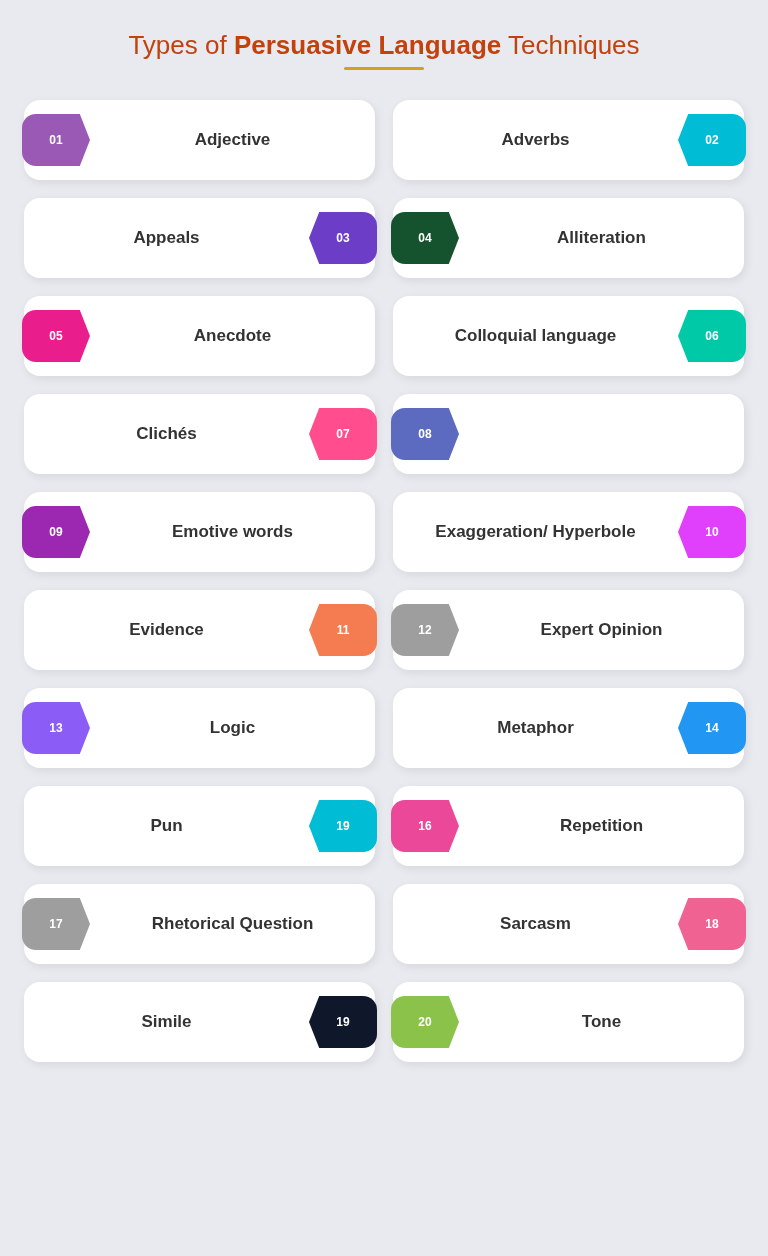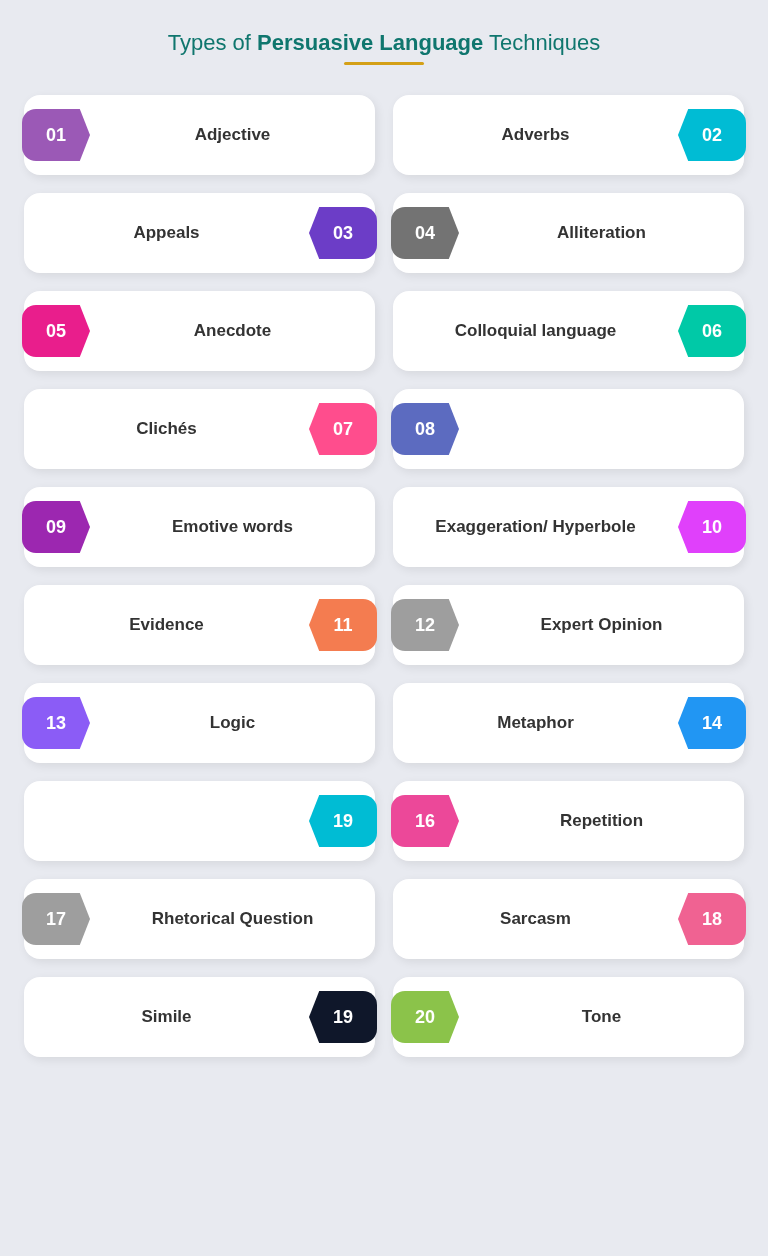--- a/index.html
+++ b/index.html
@@ -7,22 +7,22 @@
       background: #e8eaf0;
       font-family: 'Arial', sans-serif;
       width: 768px;
       min-height: 1256px;
       display: flex;
       flex-direction: column;
       align-items: center;
       padding: 30px 20px 40px;
     }
     .page-title {
-      font-size: 22px;
-      color: #0f766e;
+      font-size: 26px;
+      color: #c2410c;
       margin-bottom: 6px;
       font-weight: 400;
     }
     .page-title strong {
       font-weight: 700;
     }
     .title-underline {
       width: 80px;
       height: 3px;
       background: #d4a017;
@@ -49,21 +49,21 @@
     }
     
     .badge {
       position: relative;
       display: flex;
       align-items: center;
       justify-content: center;
       width: 68px;
       height: 52px;
       color: white;
-      font-size: 18px;
+      font-size: 12px;
       font-weight: 700;
       flex-shrink: 0;
       clip-path: polygon(0 0, 85% 0, 100% 50%, 85% 100%, 0 100%);
       border-radius: 14px 0 0 14px;
       z-index: 2;
     }
     .badge.right {
       clip-path: polygon(15% 0, 100% 0, 100% 100%, 15% 100%, 0 50%);
       border-radius: 0 14px 14px 0;
     }
@@ -116,21 +116,21 @@
     </div>
     <div class="card badge-right">
       <div class="badge right" style="background: rgb(0, 188, 212);">02</div>
       <div class="card-label">Adverbs</div>
     </div>
     <div class="card badge-right">
       <div class="badge right" style="background: rgb(108, 61, 199);">03</div>
       <div class="card-label">Appeals</div>
     </div>
     <div class="card badge-left">
-      <div class="badge " style="background: #737373;">04</div>
+      <div class="badge " style="background: #14532d;">04</div>
       <div class="card-label">Alliteration</div>
     </div>
     <div class="card badge-left">
       <div class="badge " style="background: rgb(233, 30, 140);">05</div>
       <div class="card-label">Anecdote</div>
     </div>
     <div class="card badge-right">
       <div class="badge right" style="background: rgb(0, 201, 167);">06</div>
       <div class="card-label">Colloquial language</div>
     </div>
@@ -160,20 +160,21 @@
     <div class="card badge-left">
       <div class="badge " style="background: #8b5cf6;">13</div>
       <div class="card-label">Logic</div>
     </div>
     <div class="card badge-right">
       <div class="badge right" style="background: rgb(33, 150, 243);">14</div>
       <div class="card-label">Metaphor</div>
     </div>
     <div class="card badge-right">
       <div class="badge right" style="background: rgb(0, 188, 212);">19</div>
+      <div class="card-label">Pun</div>
     </div>
     <div class="card badge-left">
       <div class="badge " style="background: #ec4899;">16</div>
       <div class="card-label">Repetition</div>
     </div>
     <div class="card badge-left">
       <div class="badge " style="background: rgb(158, 158, 158);">17</div>
       <div class="card-label">Rhetorical Question</div>
     </div>
     <div class="card badge-right">

